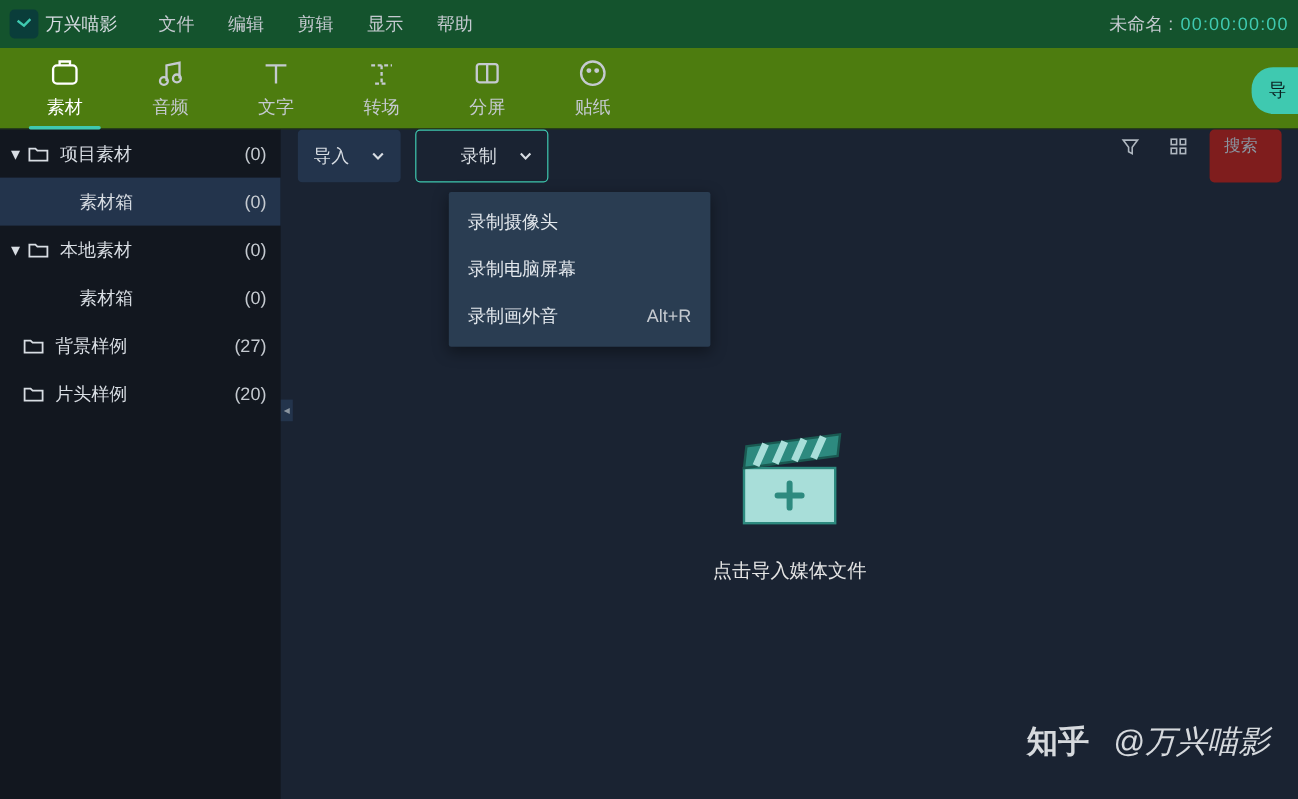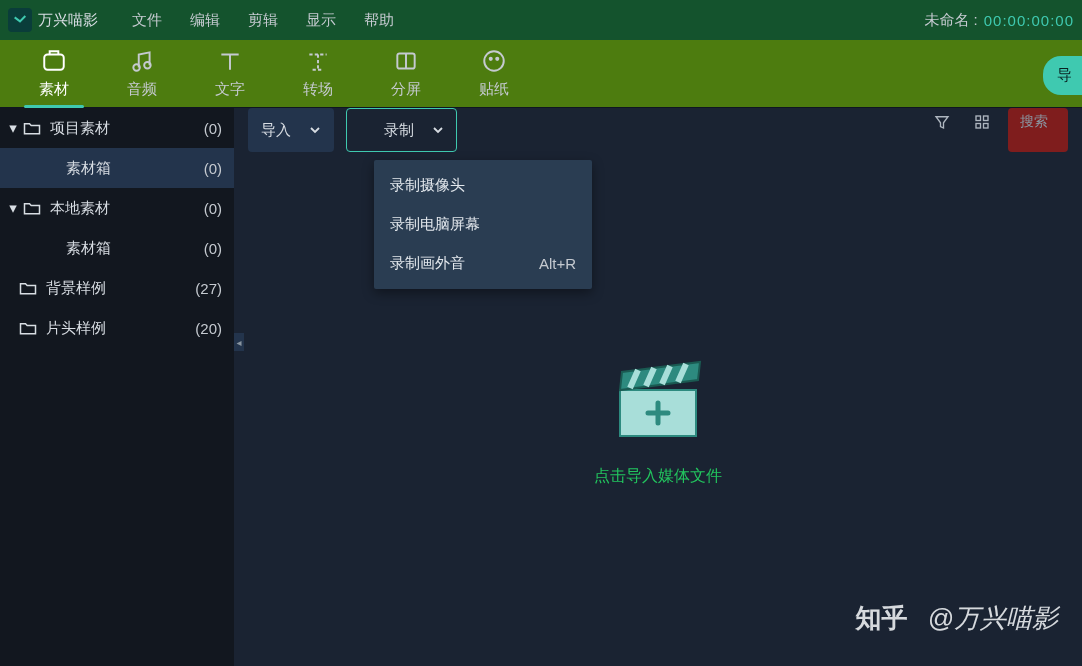--- a/index.html
+++ b/index.html
@@ -44,21 +44,21 @@
 .icon-btn { width: 28px; height: 28px; display: flex; align-items: center; justify-content: center; cursor: pointer; color: #aeb6bf; }
 .search-box { background: #7f1d1d; border-radius: 4px; padding: 5px 12px; font-size: 14px; color: #8a95a0; min-width: 60px; cursor: text; }
 
 
 .menu { position: absolute; top: 52px; left: 140px; background: #2a3d52; border-radius: 2px; padding: 6px 0; width: 218px; box-shadow: 0 4px 12px rgba(0,0,0,.4); z-index: 10; }
 .menu-row { display: flex; align-items: center; padding: 10px 16px; font-size: 15px; cursor: pointer; color: #e2e7ec; }
 .menu-shortcut { margin-left: auto; color: #c5cad0; }
 
 
 .import-center { position: absolute; top: 240px; left: 50%; transform: translateX(-50%); display: flex; flex-direction: column; align-items: center; gap: 18px; cursor: pointer; }
-.import-label { color: #22c55e; font-size: 16px; }
+.import-label { color: #e5e5e5; font-size: 16px; }
 
 
 .divider-handle { position: absolute; left: 234px; top: 50%; width: 10px; height: 18px; background: #23344c; color: #8a95a0; display: flex; align-items: center; justify-content: center; font-size: 10px; cursor: col-resize; z-index: 5; }
 
 
 .watermark { position: absolute; right: 24px; bottom: 30px; color: #e6e9ec; font-size: 26px; font-style: italic; font-weight: 500; opacity: .92; display: flex; align-items: center; gap: 20px; }
 .watermark-logo { font-style: normal; font-weight: bold; }
 
 svg { stroke: currentColor; fill: none; stroke-width: 1.8; }
 </style>

